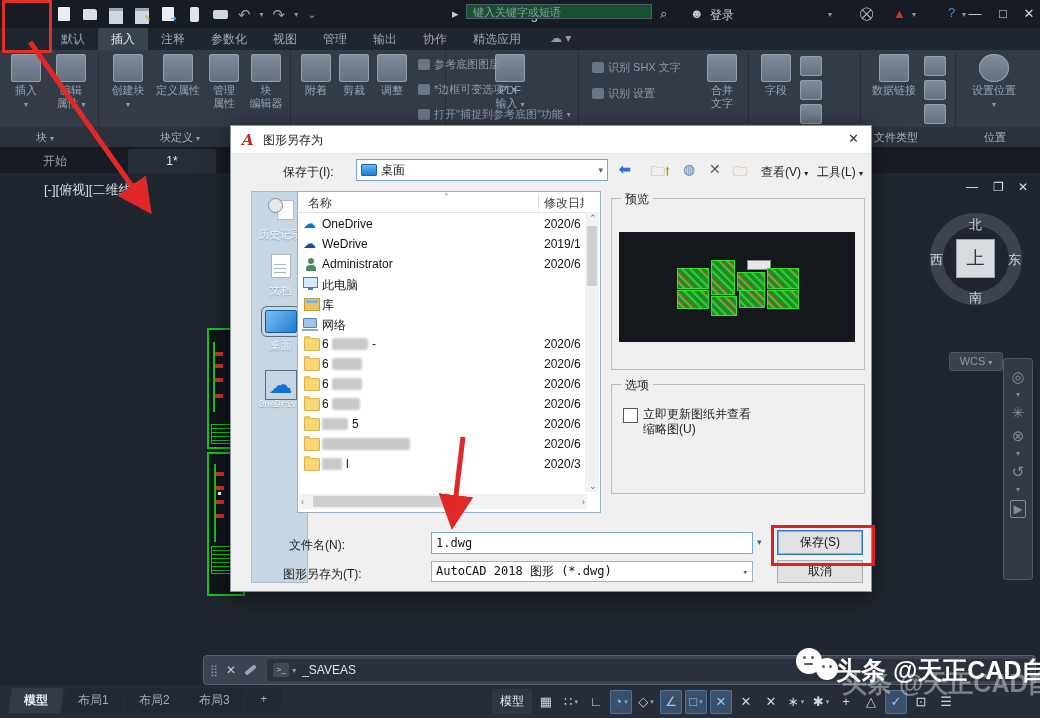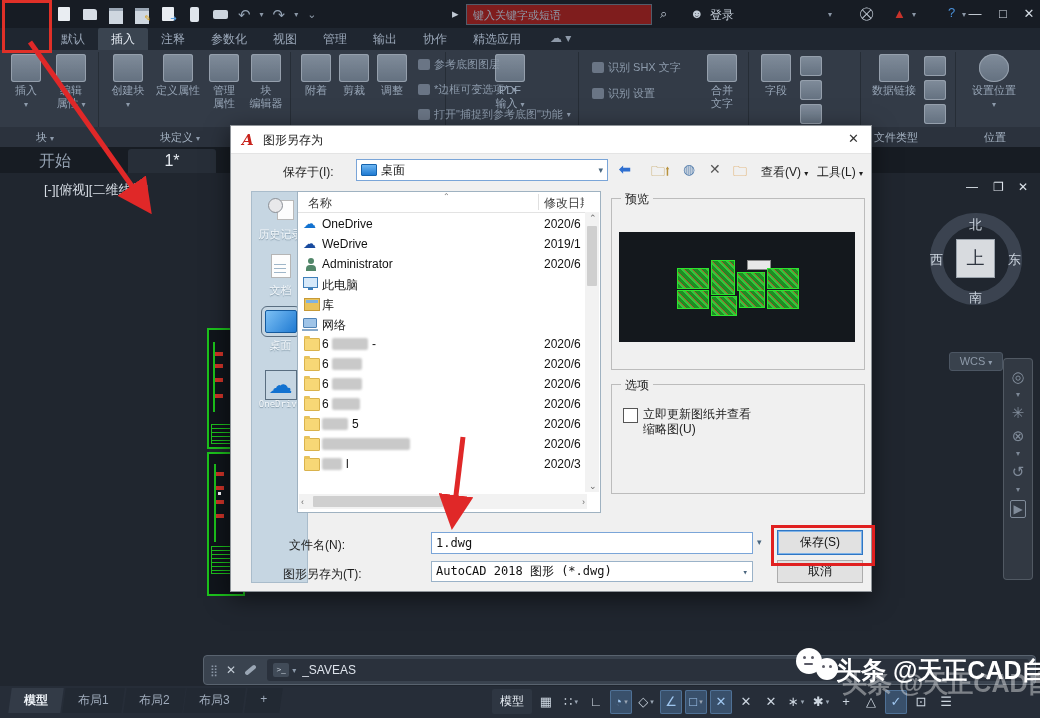--- a/index.html
+++ b/index.html
@@ -13,21 +13,21 @@
   .qi{width:17px;height:17px;position:relative;display:inline-block;}
   .qi .sheet{position:absolute;left:2px;top:1px;width:12px;height:14px;background:#e9edf2;border-radius:1px;}
   .qi .disk{position:absolute;left:1px;top:2px;width:14px;height:13px;background:#cfd7e0;border-top:3px solid #9aa6b4;}
   .qi .fold{position:absolute;left:1px;top:3px;width:14px;height:11px;background:#d8dee6;border-radius:1px 3px 1px 1px;}
   .qi .phone{position:absolute;left:4px;top:1px;width:9px;height:15px;background:#dfe5ec;border-radius:2px;}
   .qi .printer{position:absolute;left:1px;top:4px;width:15px;height:9px;background:#cdd5de;border-radius:2px;}
   .qi .mini{position:absolute;right:0;bottom:0;font-size:8px;color:#d8a018;}
   .undoredo{color:#93a1b2;font-size:15px;line-height:15px;}
   .ddsmall{color:#8b97a6;font-size:8px;}
   .doc-title{top:7px;width:1040px;text-align:center;color:#cdd5df;font-size:13px;letter-spacing:.5px;pointer-events:none;}
-  .tsearch{left:466px;top:4px;width:186px;height:21px;background:#7f1d1d;border:1px solid #525c6a;color:#b9c2ce;font-size:11px;padding:0 6px;box-sizing:border-box;}
+  .tsearch{left:466px;top:4px;width:186px;height:15px;background:#14532d;border:1px solid #525c6a;color:#b9c2ce;font-size:11px;padding:0 6px;box-sizing:border-box;}
   .tsearch::placeholder{color:#8e99a8;}
   .titleglyph{color:#c2cbd6;font-size:13px;}
   .signin{color:#c2cbd6;font-size:12px;}
   .winbtn{color:#d5dce4;font-size:13px;width:26px;text-align:center;}
 
   
   .ribtabs{left:0;top:28px;width:1040px;height:22px;background:#1f2630;display:flex;align-items:stretch;padding-left:48px;}
   .rtab{color:#9aa7b8;font-size:12px;padding:3px 13px 0 13px;}
   .rtab.active{background:#3a4450;color:#e8eef5;border-radius:2px 2px 0 0;}
   .rtab-cloud{color:#8e99a8;font-size:12px;padding:3px 10px 0 16px;}
@@ -39,21 +39,21 @@
   .rbtn{position:absolute;text-align:center;color:#97a5b6;font-size:11px;line-height:13px;}
   .ricon{margin:0 auto 2px auto;width:30px;height:28px;background:linear-gradient(#94a1b0,#707e8e);border-radius:3px;opacity:.8;box-shadow:inset 0 0 0 1px #aeb9c6;}
   .ricon.sm{width:22px;height:20px;}
   .rrow{position:absolute;color:#8d9bac;font-size:11px;display:flex;align-items:center;gap:4px;}
   .rrow .tic{width:12px;height:11px;background:#7d8a9a;border-radius:2px;opacity:.75;display:inline-block;}
   .plabel{position:absolute;top:3px;color:#a6b4c4;font-size:11px;}
   .pdd{color:#8d9aab;font-size:8px;}
 
   
   .ftabbar{left:0;top:147px;width:1040px;height:26px;background:#171c23;}
-  .ftab{position:absolute;top:2px;height:24px;line-height:24px;text-align:center;font-size:16px;color:#93a0b0;}
+  .ftab{position:absolute;top:2px;height:24px;line-height:24px;text-align:center;font-size:12px;color:#93a0b0;}
   .ftab.cur{background:#272e38;color:#e6ebf1;border-radius:3px 3px 0 0;}
 
   
   .vplabel{color:#d7dde5;font-size:13px;padding-left:36px;}
   .dwin{color:#dde3ea;font-size:12px;}
   .frag{border:2px solid #1cc21c;background:#10151b;}
   .redmk{position:absolute;background:#d03428;}
   .grnmk{position:absolute;background:#1cc21c;}
   .grid-g{position:absolute;border:1px solid #1cc21c;background:repeating-linear-gradient(#10151b 0 3px,#1cc21c 3px 4px);}
   .cubering{left:930px;top:213px;width:66px;height:66px;border:13px solid #3e4754;border-radius:50%;opacity:.9;}

